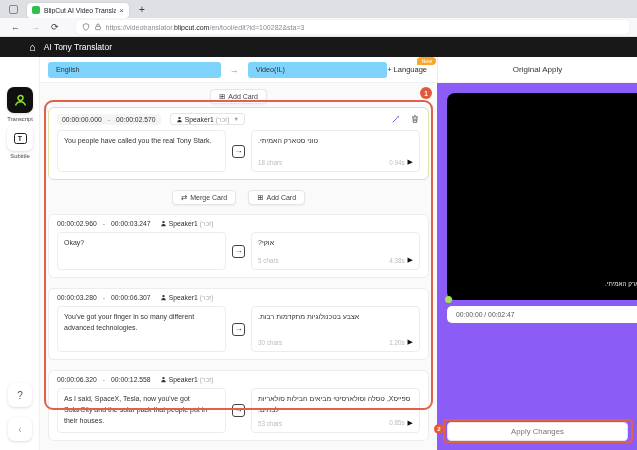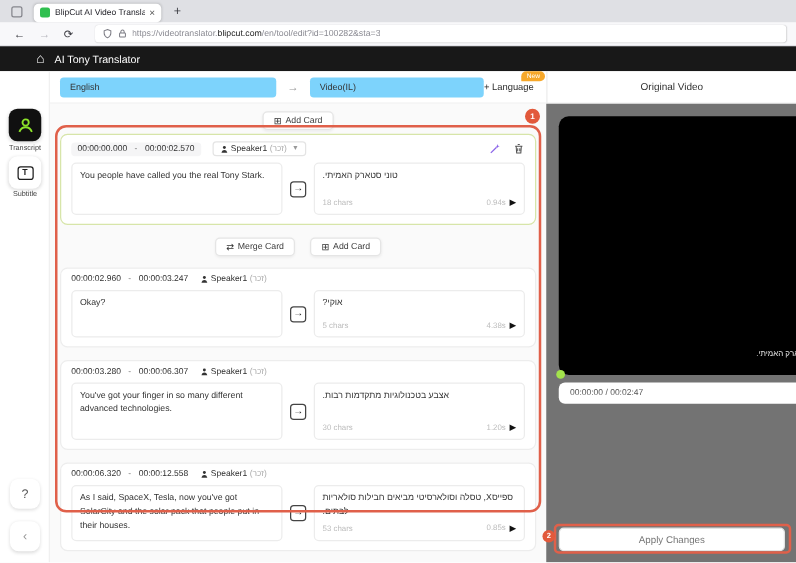--- a/index.html
+++ b/index.html
@@ -67,21 +67,21 @@
   .tgt-box { flex:1; border:1px solid #ececec; border-radius:4px; padding:5px 6px; display:flex; flex-direction:column; min-height:42px; }
   .tgt-text { font-size:7px; color:#333; direction:rtl; text-align:left; line-height:1.55; }
   .tgt-meta { margin-top:auto; display:flex; justify-content:space-between; align-items:flex-end; font-size:6.3px; color:#bcbcbc; }
   .dur { display:flex; align-items:center; gap:3px; color:#bcbcbc; }
   .play { color:#111; font-size:7px; }
   .c2 .src-box, .c2 .tgt-box { min-height:38px; }
   .c3 .src-box, .c3 .tgt-box { min-height:46px; }
 
   
   .rhead { position:absolute; top:57px; left:437px; width:200px; height:26px; background:#fff; border-bottom:1px solid #f0f0f0; border-left:1px solid #ececec; display:flex; align-items:center; justify-content:center; font-size:8px; color:#333; }
-  .rbody { position:absolute; top:83px; left:437px; width:200px; height:367px; background:#737373; }
+  .rbody { position:absolute; top:83px; left:437px; width:200px; height:367px; background:#8b5cf6; }
   .video { position:absolute; top:10px; left:10px; width:200px; height:207px; background:#000; border-radius:8px; }
   .vsub { position:absolute; left:158px; bottom:13px; font-size:6.3px; color:#e8e8e8; white-space:nowrap; direction:rtl; }
   .vdot { position:absolute; left:-2px; bottom:-3px; width:7px; height:7px; border-radius:50%; background:#a3e34c; }
   .timebar { position:absolute; top:223px; left:10px; width:200px; height:17px; background:#fff; border-radius:5px; display:flex; align-items:center; padding-left:9px; font-size:6.8px; color:#555; }
   .applybtn { position:absolute; top:339px; left:10px; width:181px; height:19px; background:#fff; border:1px solid #e4e4e4; border-radius:4px; display:flex; align-items:center; justify-content:center; font-size:7.8px; color:#777; }
 
   
   .ann { position:absolute; border:2px solid #e0604a; pointer-events:none; }
   .ann1 { left:44px; top:100px; width:389px; height:310px; border-radius:9px; }
   .ann2 { left:443px; top:419px; width:190px; height:24px; border-radius:4px; }
@@ -301,21 +301,21 @@
                 <span>0.85s</span>
                 <span class="play">▶</span>
               </span>
           </div>
         </div>
       </div>
     </div>
 
   </div>
 
-  <div class="rhead">Original Video</div>
+  <div class="rhead">Original Apply</div>
   <div class="rbody">
     <div class="video">
       <span class="vsub">אתה טוני סטארק האמיתי.</span>
       <span class="vdot"></span>
     </div>
     <div class="timebar">
       <span>00:00:00 / 00:02:47</span>
     </div>
     <div class="applybtn">Apply Changes</div>
   </div>

